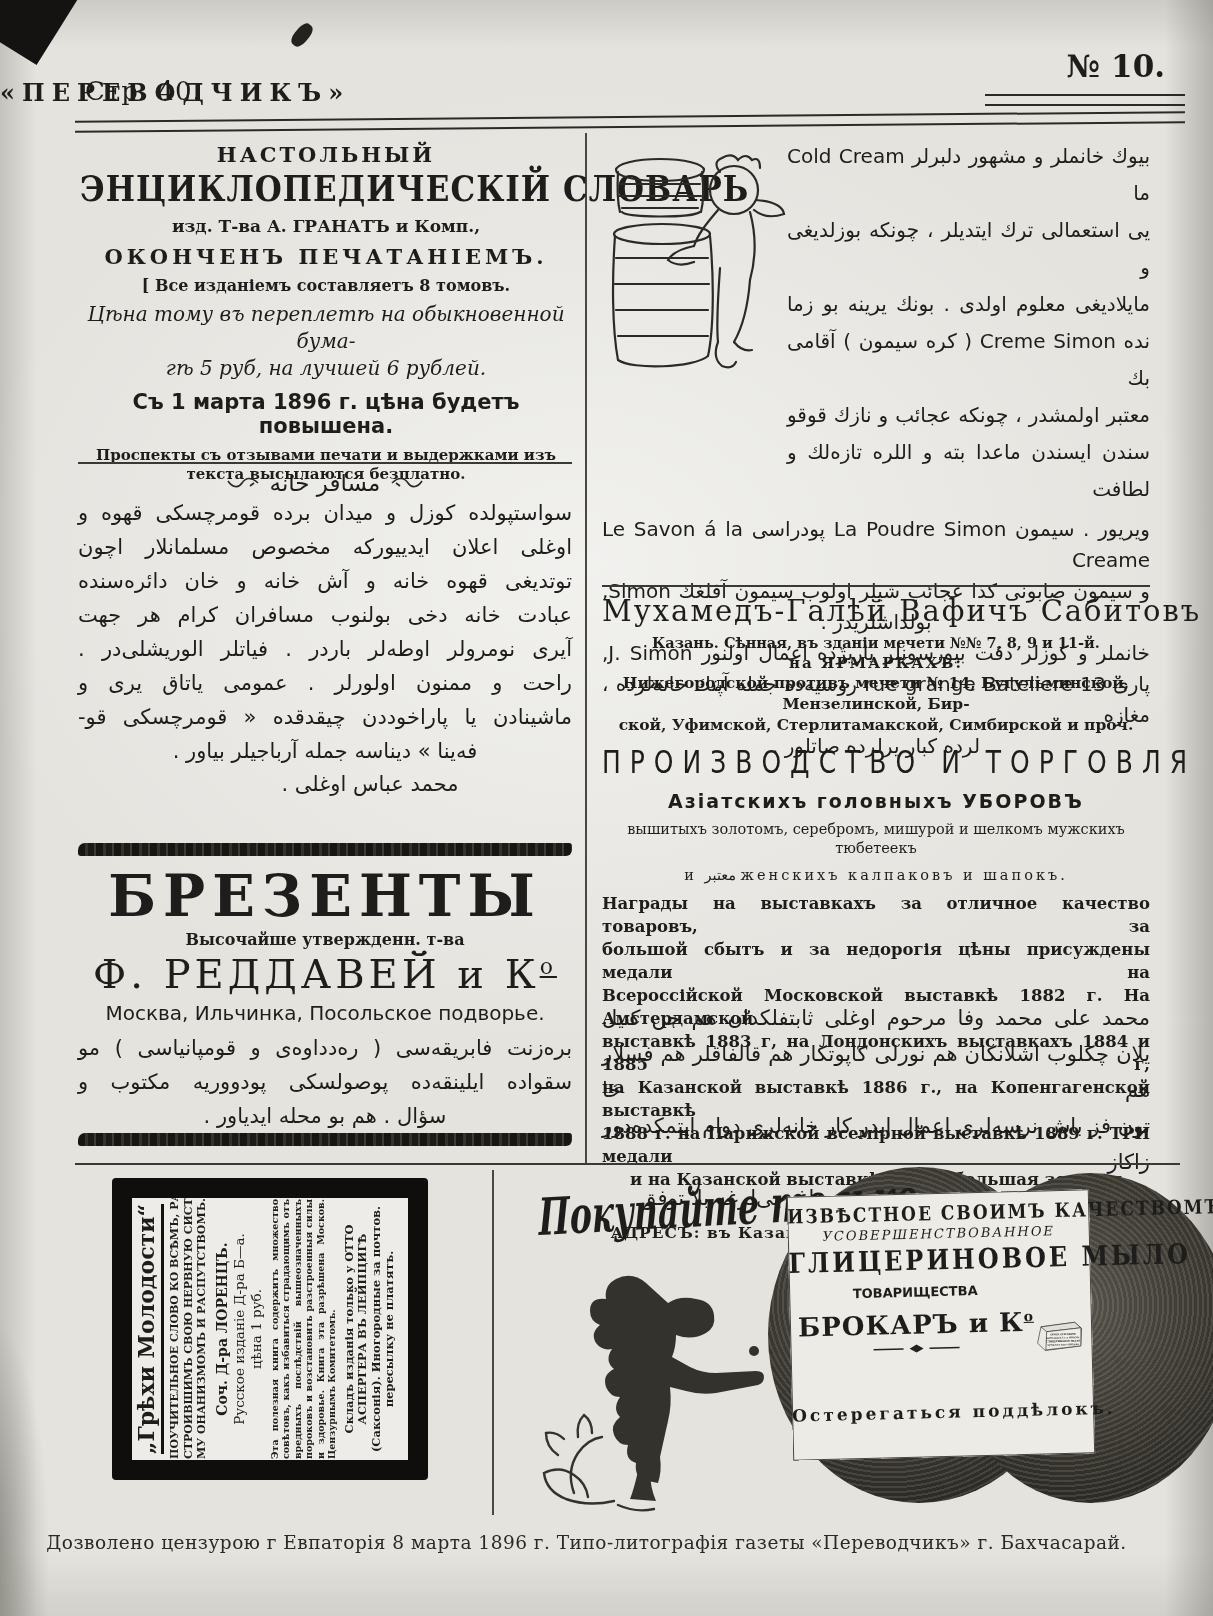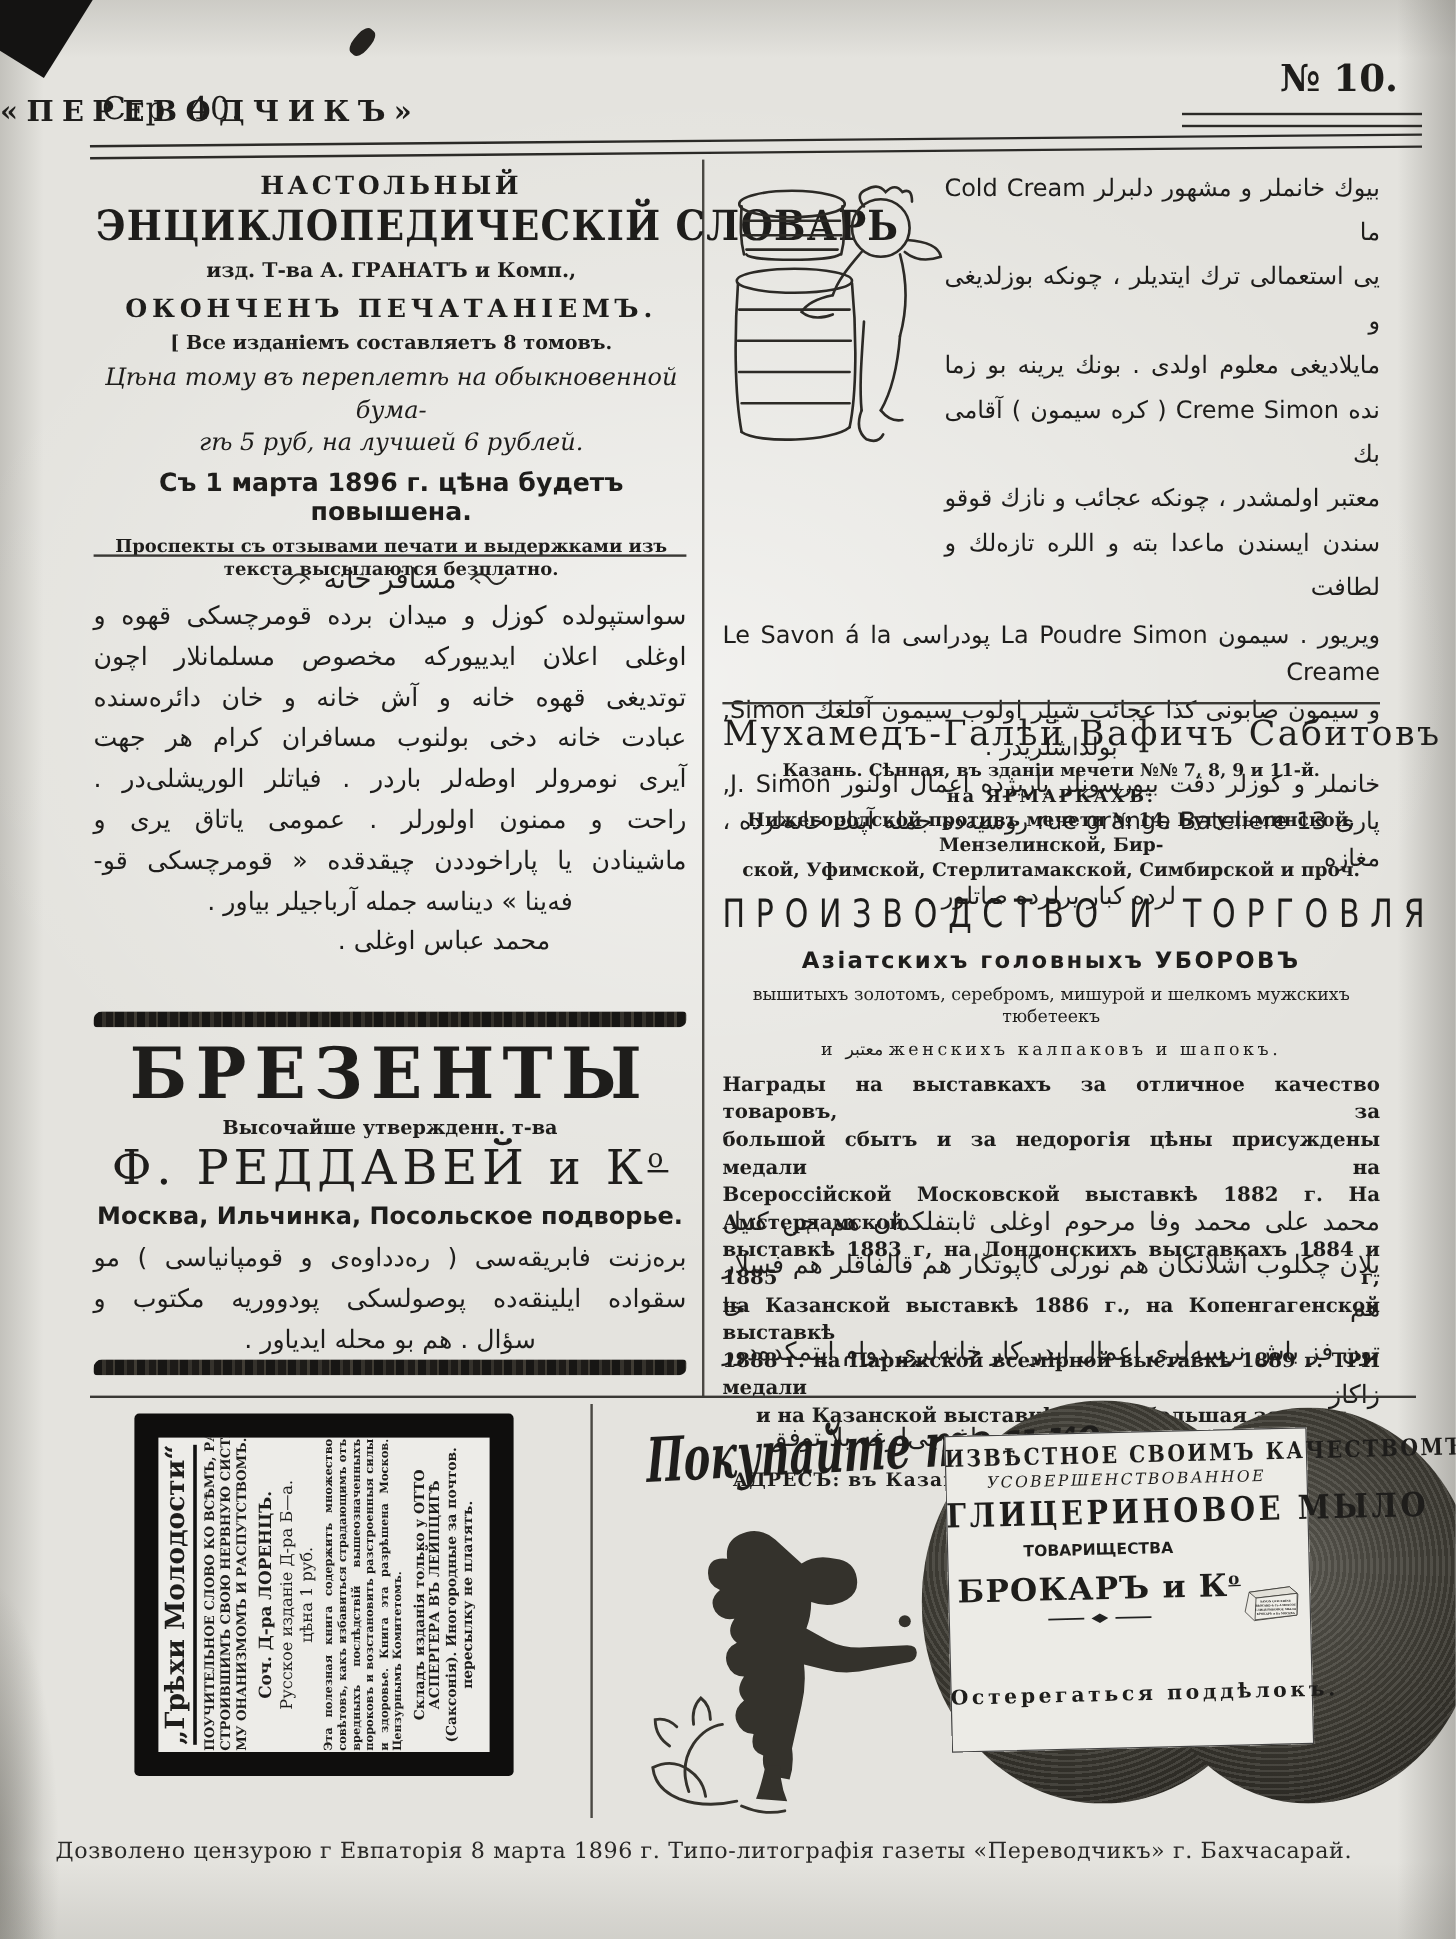--- a/index.html
+++ b/index.html
@@ -42,21 +42,21 @@
   .ar-sig{font-size:21px;margin-top:4px;text-align:center;padding-left:90px;}
   
   .bar{height:13px;background:
     repeating-linear-gradient(90deg,#171614 0 7px,#35322c 7px 10px,#1d1b18 10px 16px,#403c34 16px 18px),#1a1917;
     border-radius:7px 3px 6px 3px;}
   
   .bz-title{font-size:56px;font-weight:bold;letter-spacing:7px;transform:scaleY(1.05);}
   .bz-appr{font-size:16px;font-weight:bold;margin-top:2px;}
   .bz-co{font-size:40px;margin-top:2px;letter-spacing:4px;}
   .bz-co sup{font-size:22px;text-decoration:underline;}
-  .bz-addr{font-family:"DejaVu Sans", sans-serif;font-size:20px;font-weight:bold;margin-top:4px;}
+  .bz-addr{font-family:"DejaVu Sans", sans-serif;font-size:20px;font-weight:normal;margin-top:4px;}
   .bz-ar{margin-top:6px;}
   
   .simon-top{display:flex;}
   .simon-img{width:185px;height:240px;flex:0 0 185px;}
   .simon-lines{flex:1;}
   .si-line{font-size:20px;line-height:37px;}
   .si-lineB{font-size:20px;line-height:31px;}
   
   .sb-name{font-size:29px;letter-spacing:2px;}
   .sb-a1{font-size:14.5px;font-weight:bold;margin-top:6px;}

